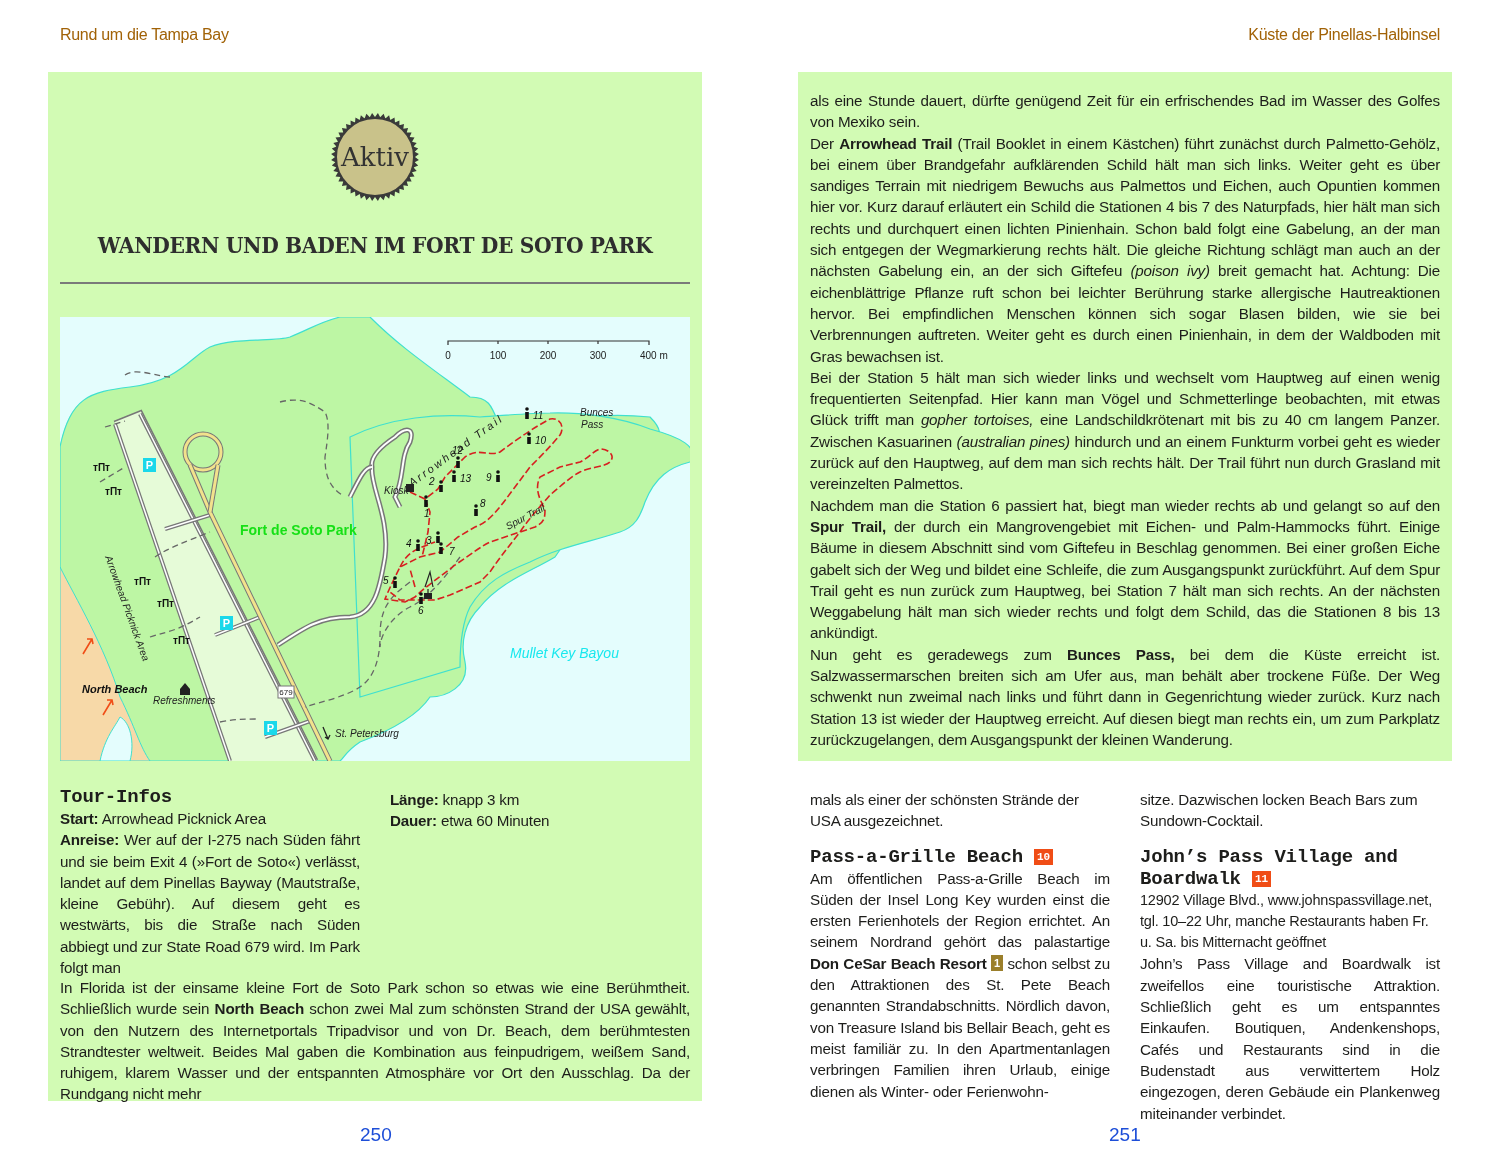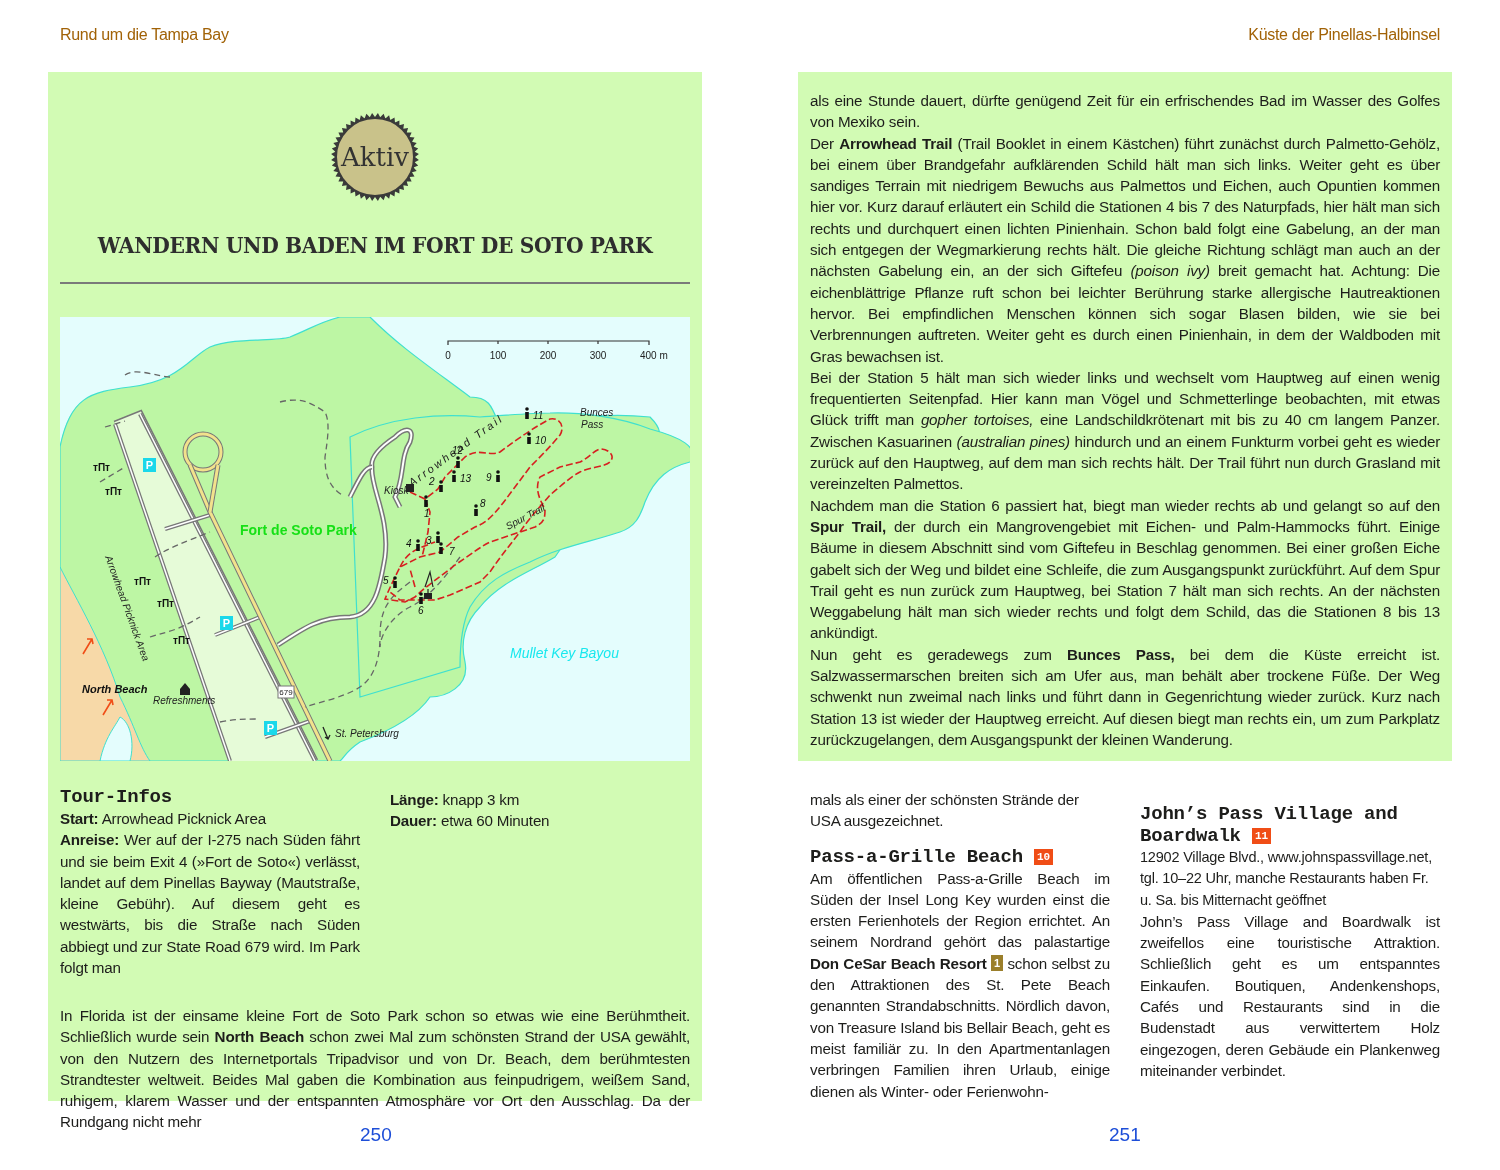--- a/index.html
+++ b/index.html
@@ -24,21 +24,21 @@
 
   .txt { position: absolute; font-size: 15.2px; line-height: 21.3px; text-align: justify; color: #1d1d1b; letter-spacing: -0.2px; }
   .txt b { font-weight: bold; }
   .txt p { margin: 0; }
   .h2 { font-size: 19px; font-weight: bold; line-height: 22px; letter-spacing: -0.2px; font-family: Liberation Mono, monospace; }
   .tag { display: inline-block; color: #fff; font-size: 11px; font-weight: bold; line-height: 16px; padding: 0 3px; vertical-align: 2px; }
   .tag-red { background: #f04d16; }
   .tag-gold { background: #9b7f2b; }
   .col-l1 { left: 60px; top: 786px; width: 300px; }
   .col-l2 { left: 390px; top: 789px; width: 300px; }
-  .col-lfull { left: 60px; top: 977px; width: 630px; margin-top: 28px; }
+  .col-lfull { left: 60px; top: 977px; width: 630px; }
   .col-rtop { left: 810px; top: 90px; width: 630px; }
   .col-r1 { left: 810px; top: 789px; width: 300px; }
   .col-r2 { left: 1140px; top: 789px; width: 300px; }
   .ital { }
   .no-justify { text-align: left; }
   .maplabel { font-family: "Liberation Sans", sans-serif; }
 </style>
 </head>
 <body>
 
@@ -271,18 +271,19 @@
   <p><span>Nun geht es geradewegs zum </span><b>Bunces Pass,</b><span> bei dem die Küste erreicht ist. Salzwassermarschen breiten sich am Ufer aus, man behält aber trockene Füße. Der Weg schwenkt nun zweimal nach links und führt dann in Gegenrichtung wieder zurück. Kurz nach Station 13 ist wieder der Hauptweg erreicht. Auf diesen biegt man rechts ein, um zum Parkplatz zurückzugelangen, dem Ausgangspunkt der kleinen Wanderung.</span></p>
 </div>
 
 <div class="txt col-r1">
   <p class="no-justify">mals als einer der schönsten Strände der USA ausgezeichnet.</p>
   <div class="h2" style="margin-top:14px"><span>Pass-a-Grille Beach</span> <span class="tag tag-red">10</span></div>
   <p><span>Am öffentlichen Pass-a-Grille Beach im Süden der Insel Long Key wurden einst die ersten Ferienhotels der Region errichtet. An seinem Nordrand gehört das palastartige </span><b>Don CeSar Beach Resort</b> <span class="tag tag-gold">1</span><span> schon selbst zu den Attraktionen des St. Pete Beach genannten Strandabschnitts. Nördlich davon, von Treasure Island bis Bellair Beach, geht es meist familiär zu. In den Apartmentanlagen verbringen Familien ihren Urlaub, einige dienen als Winter- oder Ferienwohn-</span></p>
 </div>
 
 <div class="txt col-r2">
+  <p class="no-justify">sitze. Dazwischen locken Beach Bars zum Sundown-Cocktail.</p>
   <div class="h2" style="margin-top:14px"><span>John’s Pass Village and</span><br><span>Boardwalk</span> <span class="tag tag-red">11</span></div>
   <p class="ital no-justify" style="font-size:14.5px">12902 Village Blvd., www.johnspassvillage.net, tgl. 10–22 Uhr, manche Restaurants haben Fr. u. Sa. bis Mitternacht geöffnet</p>
   <p>John’s Pass Village and Boardwalk ist zweifellos eine touristische Attraktion. Schließlich geht es um entspanntes Einkaufen. Boutiquen, Andenkenshops, Cafés und Restaurants sind in die Budenstadt aus verwittertem Holz eingezogen, deren Gebäude ein Plankenweg miteinander verbindet.</p>
 </div>
 
 <div class="page-num pn-right">251</div>
 
 </body></html>

